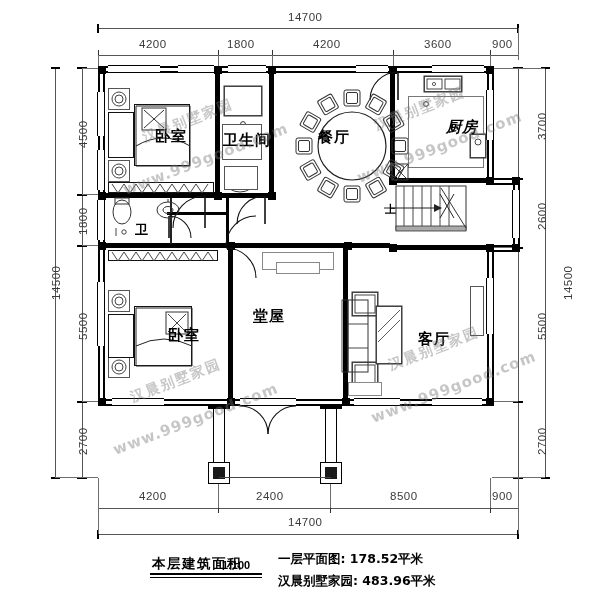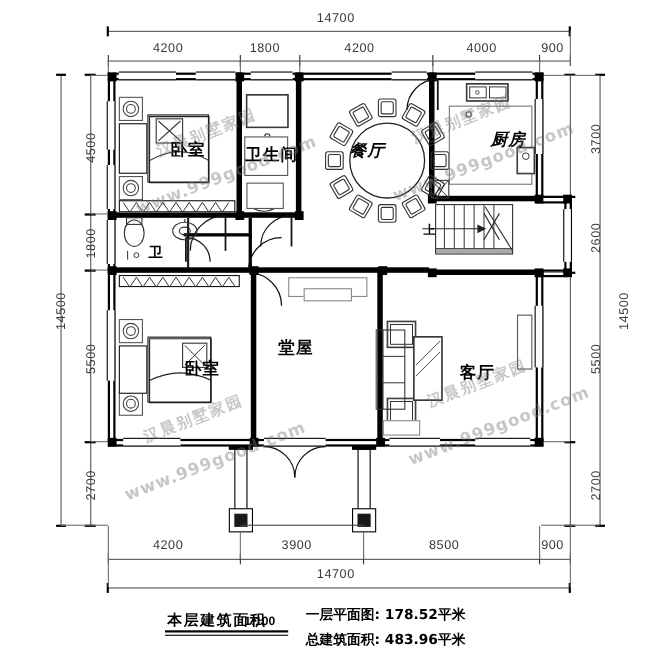--- a/index.html
+++ b/index.html
@@ -60,21 +60,21 @@
     <div class="dline h" style="left:98px;top:55px;width:420px;"></div>
     <div class="tick" style="left:98px;top:50px;height:10px;"></div>
     <div class="tick" style="left:218px;top:50px;height:10px;"></div>
     <div class="tick" style="left:272px;top:50px;height:10px;"></div>
     <div class="tick" style="left:393px;top:50px;height:10px;"></div>
     <div class="tick" style="left:490px;top:50px;height:10px;"></div>
     <div class="tick" style="left:518px;top:50px;height:10px;"></div>
     <div class="dimtxt" style="left:139px;top:38px;">4200</div>
     <div class="dimtxt" style="left:227px;top:38px;">1800</div>
     <div class="dimtxt" style="left:313px;top:38px;">4200</div>
-    <div class="dimtxt" style="left:424px;top:38px;">4000</div>
+    <div class="dimtxt" style="left:424px;top:38px;">3600</div>
     <div class="dimtxt" style="left:492px;top:38px;">900</div>
 
     <div class="hair" style="left:98px;top:55px;width:1px;height:13px;"></div>
     <div class="hair" style="left:218px;top:55px;width:1px;height:13px;"></div>
     <div class="hair" style="left:272px;top:55px;width:1px;height:13px;"></div>
     <div class="hair" style="left:393px;top:55px;width:1px;height:13px;"></div>
     <div class="hair" style="left:490px;top:55px;width:1px;height:13px;"></div>
     <div class="hair" style="left:518px;top:28px;width:1px;height:32px;"></div>
   </div>
 
@@ -127,21 +127,21 @@
   </div>
 
   <div>
     <div class="dline h" style="left:98px;top:508px;width:420px;"></div>
     <div class="tick" style="left:98px;top:503px;height:10px;"></div>
     <div class="tick" style="left:218px;top:503px;height:10px;"></div>
     <div class="tick" style="left:330px;top:503px;height:10px;"></div>
     <div class="tick" style="left:490px;top:503px;height:10px;"></div>
     <div class="tick" style="left:518px;top:503px;height:10px;"></div>
     <div class="dimtxt" style="left:139px;top:490px;">4200</div>
-    <div class="dimtxt" style="left:256px;top:490px;">3900</div>
+    <div class="dimtxt" style="left:256px;top:490px;">2400</div>
     <div class="dimtxt" style="left:390px;top:490px;">8500</div>
     <div class="dimtxt" style="left:492px;top:490px;">900</div>
 
     <div class="dline h" style="left:98px;top:534px;width:420px;"></div>
     <div class="tickm" style="left:97px;top:530px;width:2px;height:9px;"></div>
     <div class="tickm" style="left:517px;top:530px;width:2px;height:9px;"></div>
     <div class="dimtxt" style="left:288px;top:516px;">14700</div>
 
     <div class="hair" style="left:218px;top:458px;width:1px;height:50px;"></div>
     <div class="hair" style="left:330px;top:458px;width:1px;height:50px;"></div>
@@ -511,21 +511,21 @@
 
     <div class="thin" style="left:219px;top:477px;width:112px;height:1px;background:#444;"></div>
 
     <div class="w" style="left:208px;top:405px;width:22px;height:4px;"></div>
     <div class="w" style="left:320px;top:405px;width:22px;height:4px;"></div>
   </div>
 
   <div>
     <div class="rlab" style="left:155px;top:127px;">卧室</div>
     <div class="rlab" style="left:223px;top:131px;">卫生间</div>
-    <div class="rlab" style="left:318px;top:128px;font-style:italic;">餐厅</div>
+    <div class="rlab" style="left:318px;top:128px;">餐厅</div>
     <div class="rlab" style="left:446px;top:118px;font-style:italic;">厨房</div>
     <div class="rlab sm" style="left:135px;top:221px;">卫</div>
     <div class="rlab" style="left:168px;top:326px;">卧室</div>
     <div class="rlab" style="left:253px;top:307px;">堂屋</div>
     <div class="rlab" style="left:418px;top:330px;">客厅</div>
   </div>
 
   <div>
     <div class="wm wm1" style="left:140px;top:112px;transform:rotate(-21deg);">汉晨别墅家园</div>
     <div class="wm wm2" style="left:118px;top:150px;transform:rotate(-21deg);">www.999good.com</div>
@@ -540,16 +540,16 @@
     <div class="wm wm2" style="left:366px;top:378px;transform:rotate(-21deg);">www.999good.com</div>
   </div>
 
   <div>
     <div class="cap cap-title" style="left:152px;top:555px;">本层建筑面积</div>
     <div class="cap cap-scale" style="left:222px;top:559px;">1:100</div>
     <div class="cap-rule" style="left:150px;top:573px;width:112px;height:2px;"></div>
     <div class="cap-rule" style="left:150px;top:577px;width:112px;height:1px;"></div>
 
     <div class="cap cap-area" style="left:278px;top:551px;">一层平面图: 178.52平米</div>
-    <div class="cap cap-area" style="left:278px;top:573px;">总建筑面积: 483.96平米</div>
+    <div class="cap cap-area" style="left:278px;top:573px;">汉晨别墅家园: 483.96平米</div>
   </div>
 
 </div>
 
 </body></html>

